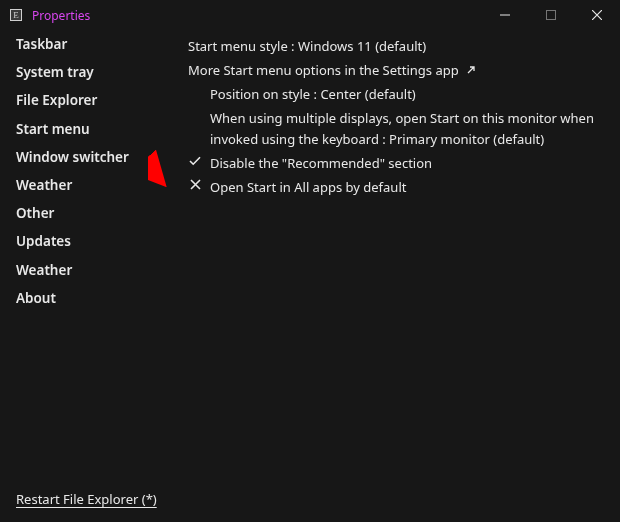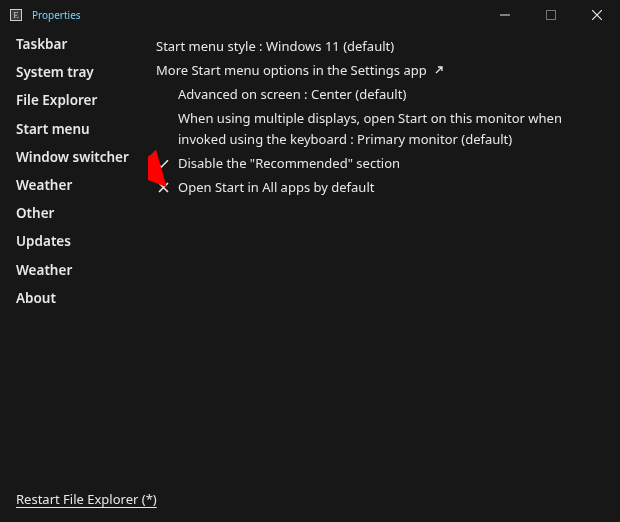--- a/index.html
+++ b/index.html
@@ -24,22 +24,22 @@
   }
   .titlebar .app-icon {
     width: 16px; height: 16px;
     margin-right: 8px;
     display: inline-flex;
     align-items: center;
     justify-content: center;
   }
   .titlebar .title {
     flex: 0 0 auto;
-    font-size: 10px;
-    color: #7dd3fc;
+    font-size: 12px;
+    color: #d946ef;
   }
   .titlebar .spacer { flex: 1; }
   .win-btn {
     width: 46px; height: 30px;
     display: flex; align-items: center; justify-content: center;
     color: #e8e8e8;
   }
   .win-btn.disabled { opacity: .45; }
   .win-btn svg { display:block; }
 
@@ -68,23 +68,24 @@
   }
 
   .content {
     flex: 1;
     padding: 6px 16px 0 8px;
     position: relative;
     line-height: 1.55;
   }
   .row {
     display: flex;
-    align-items: center;
+    align-items: flex-start;
     gap: 8px;
     margin-bottom: 4px;
+    margin-left: 32px;
   }
   .row.indent { padding-left: 22px; }
   .row .icon-slot {
     width: 14px;
     flex: 0 0 14px;
     margin-top: 2px;
     display: flex;
     justify-content: center;
     color: #e8e8e8;
   }
@@ -164,21 +165,21 @@
         <span>More Start menu options in the Settings app</span>
         <span class="ext-arrow">
           <svg width="10" height="10" viewBox="0 0 10 10">
               <path d="M2 8 L8 2 M4 2 H8 V6" fill="none" stroke="#e8e8e8" stroke-width="1.3"></path>
             </svg>
         </span>
       </span>
     </div>
 
     <div class="row indent">
-      <span class="txt">Advanced on screen : Center (default)</span>
+      <span class="txt">Position on style : Center (default)</span>
     </div>
 
 
     <div class="row indent">
       <span class="txt">When using multiple displays, open Start on this monitor when invoked using the keyboard : Primary monitor (default)</span>
     </div>
 
     <div class="row">
       <span class="icon-slot">
         <svg width="12" height="12" viewBox="0 0 12 12">

